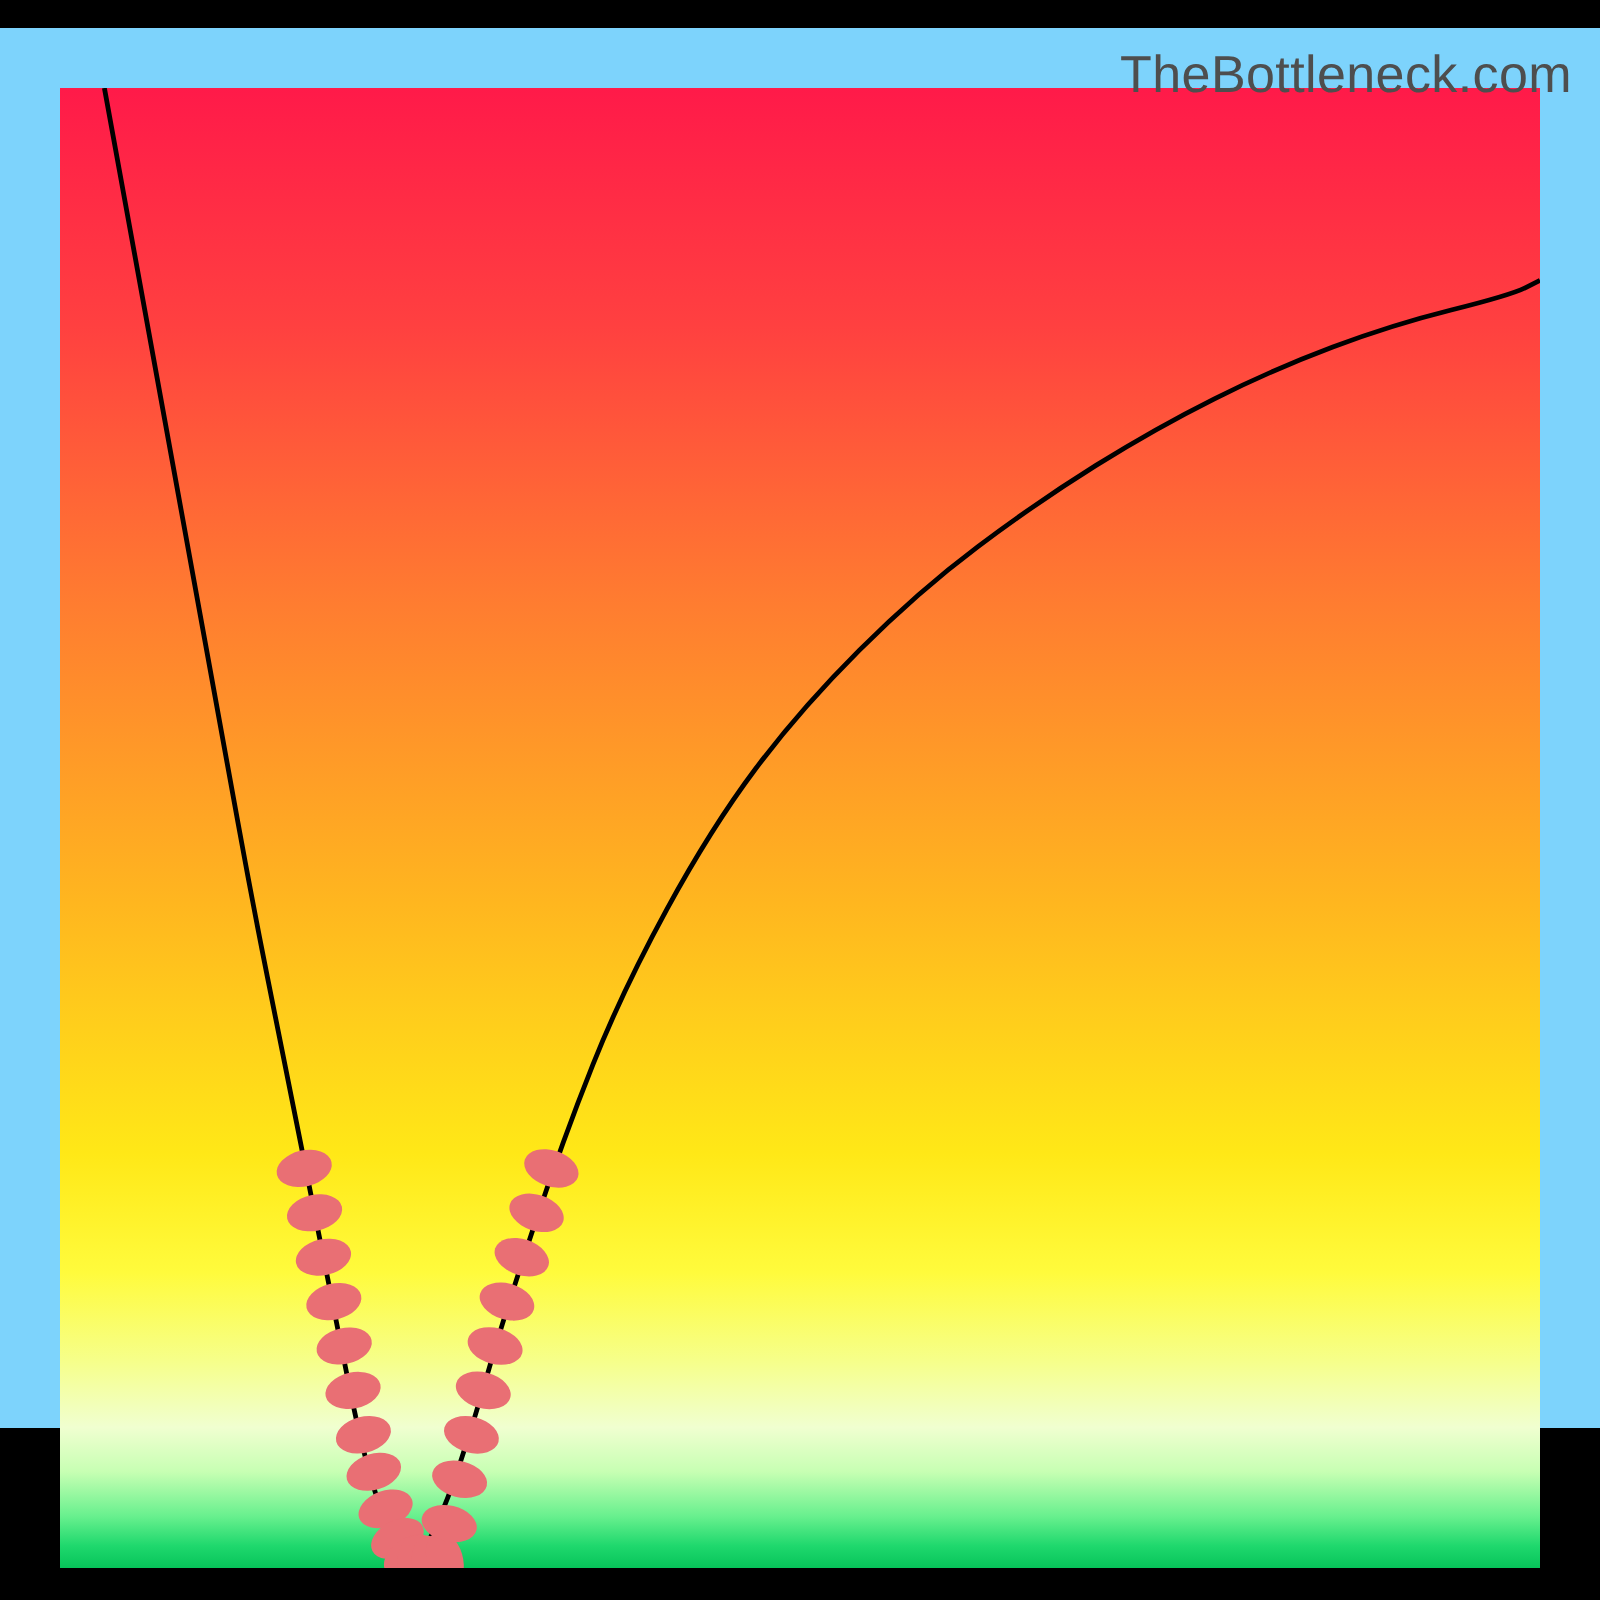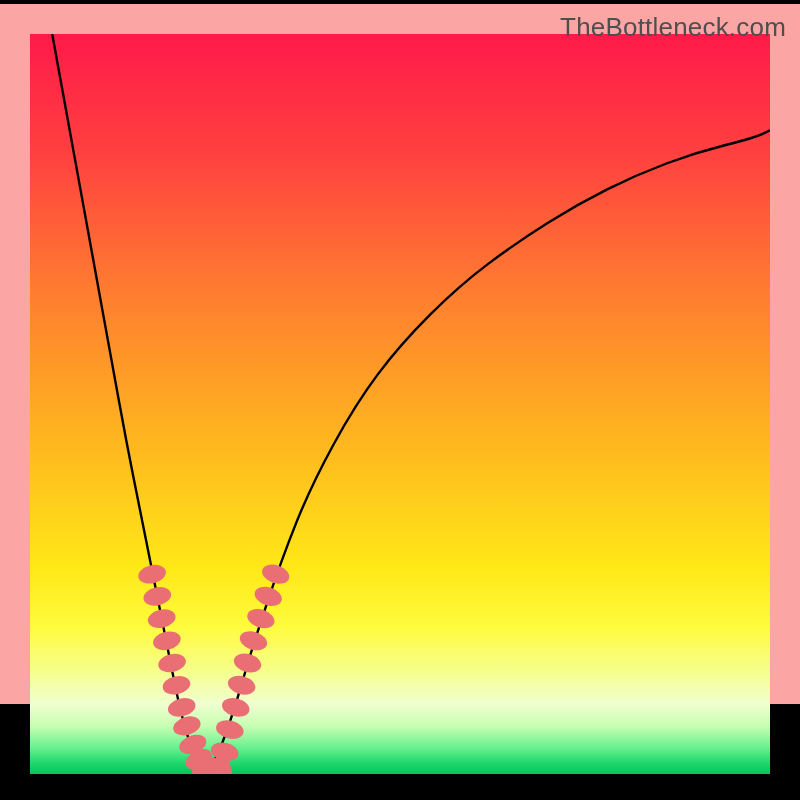--- a/index.html
+++ b/index.html
@@ -7,24 +7,24 @@
     padding: 0;
     width: 800px;
     height: 800px;
     overflow: hidden;
     background: #000;
     font-family: Arial, Helvetica, sans-serif;
   }
   .frame {
     position: absolute;
     left: 0;
-    top: 4px;
+    top: 14px;
     width: 800px;
     height: 700px;
-    background: #fca5a5;
+    background: #7dd3fc;
   }
   .plot-area {
     position: absolute;
     left: 30px;
     top: 30px;
     width: 740px;
     height: 740px;
     overflow: hidden;
   }
   .gradient {

